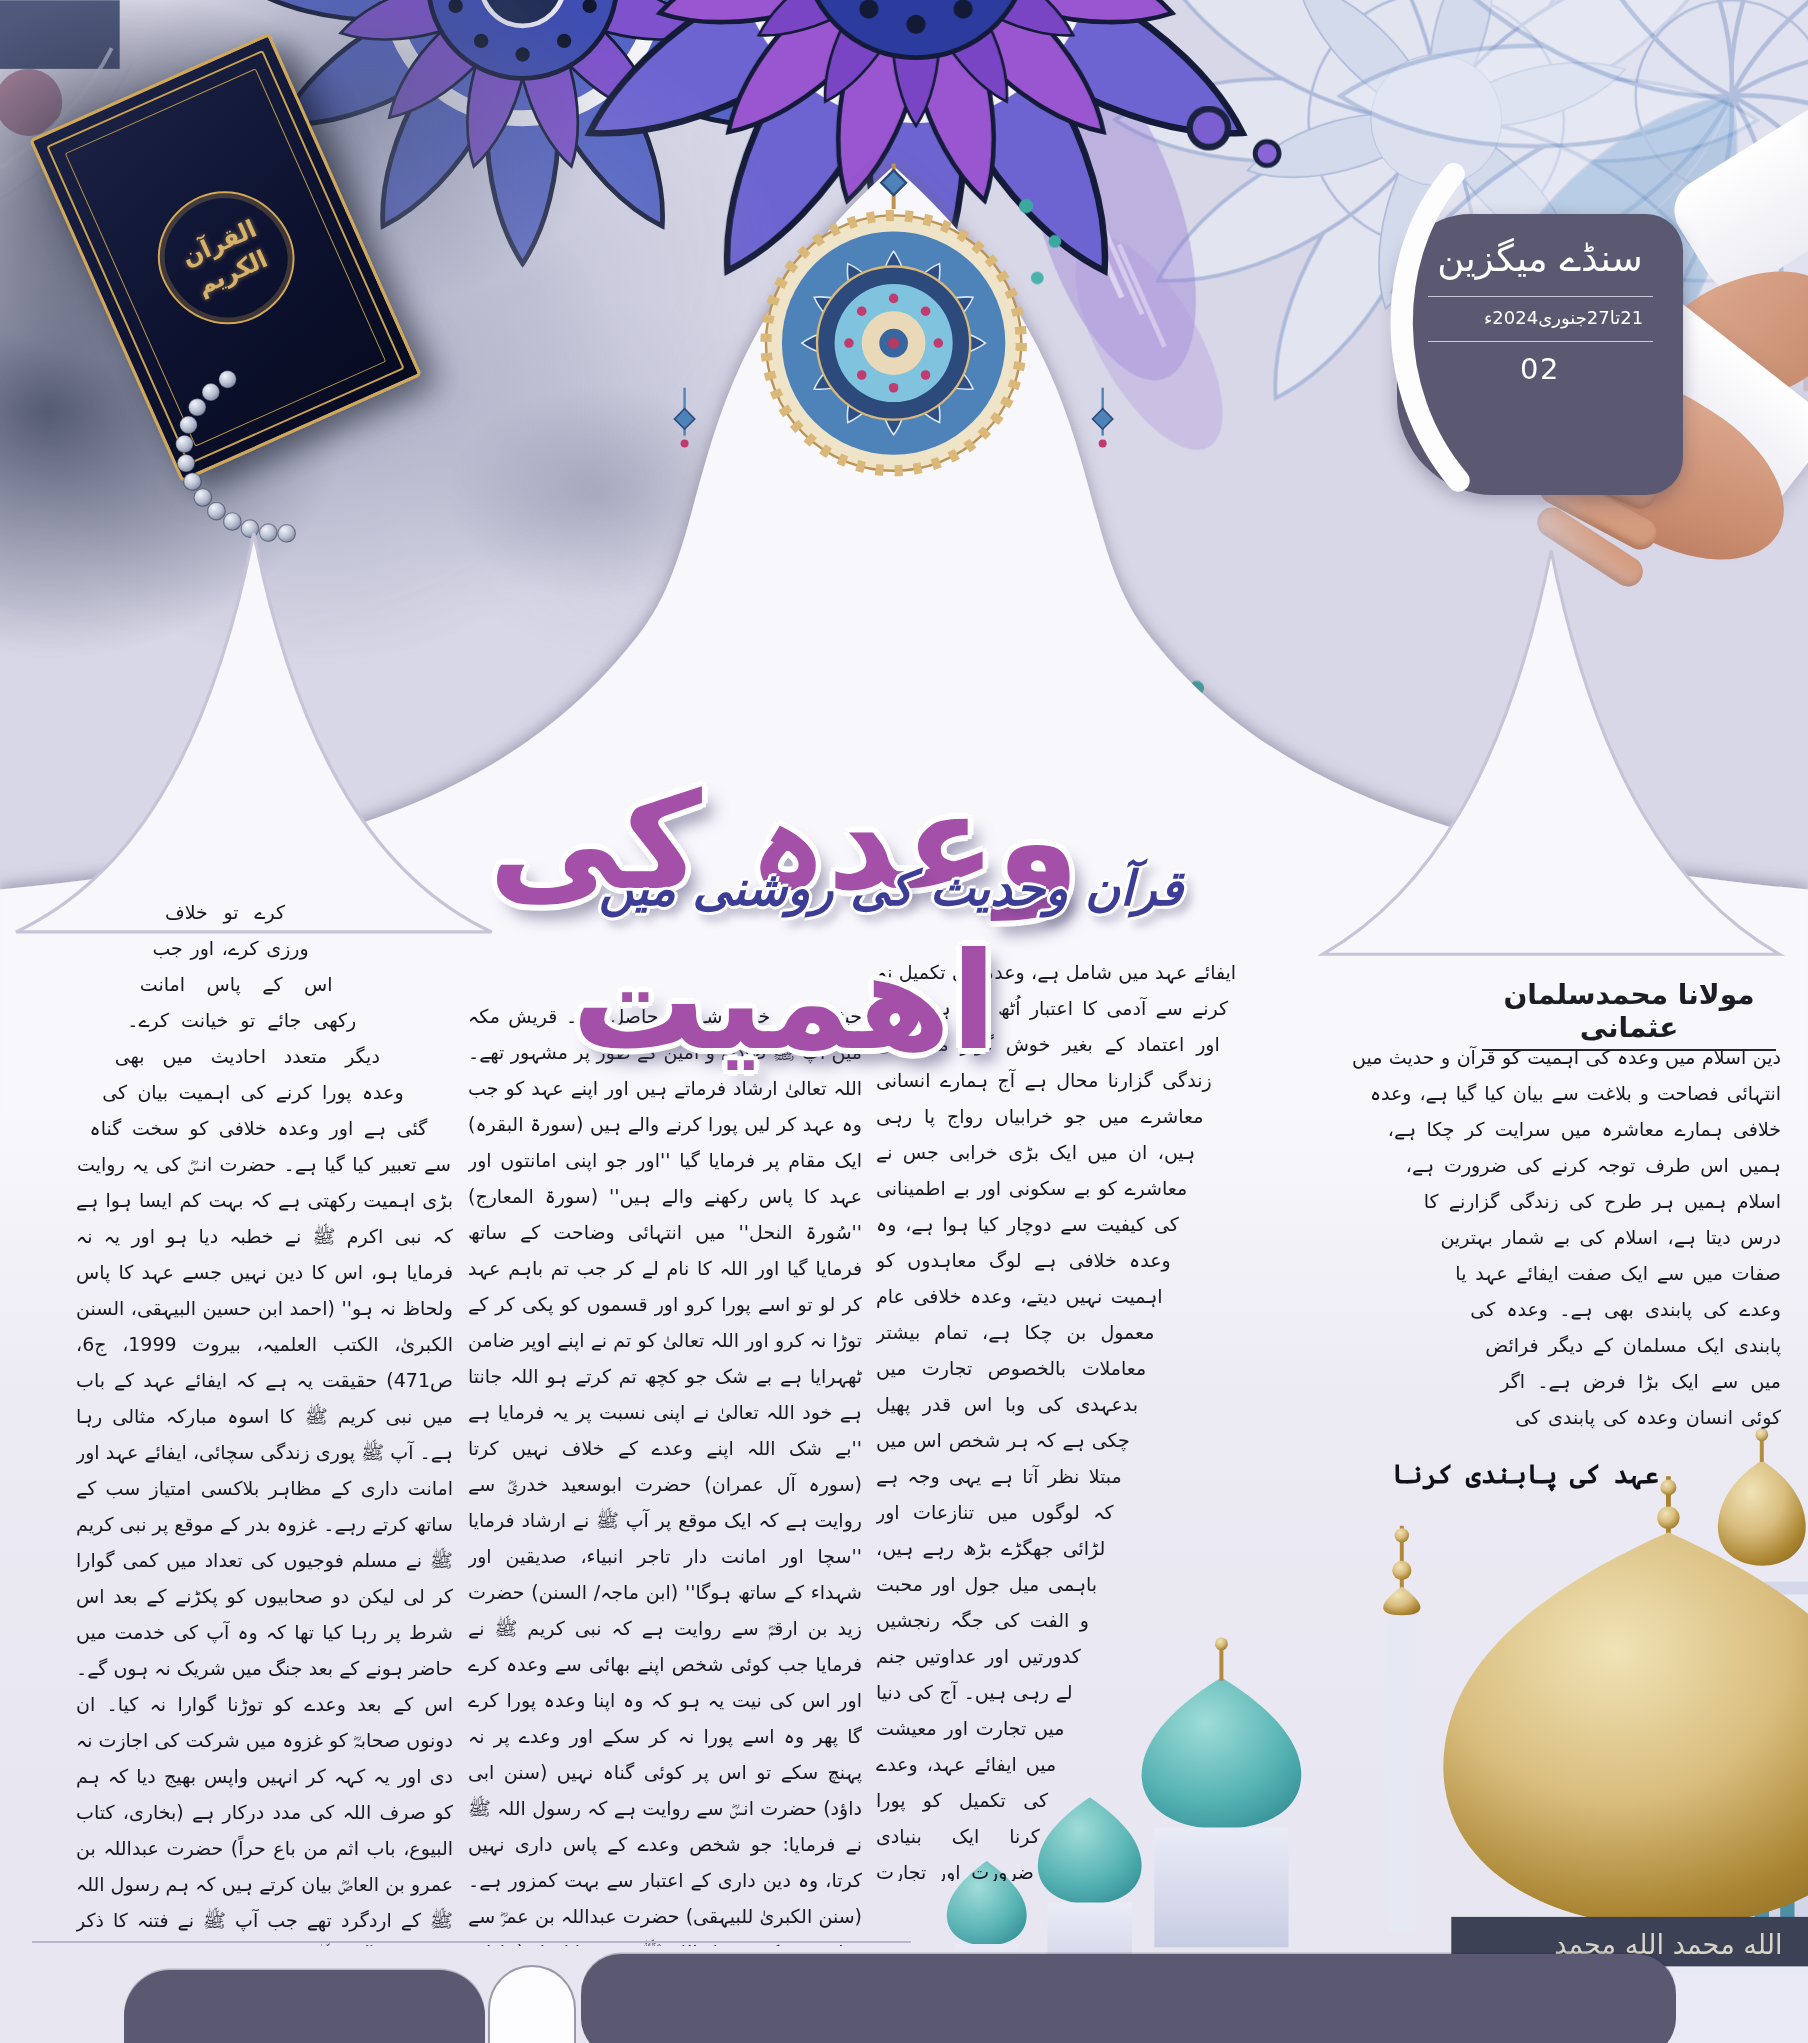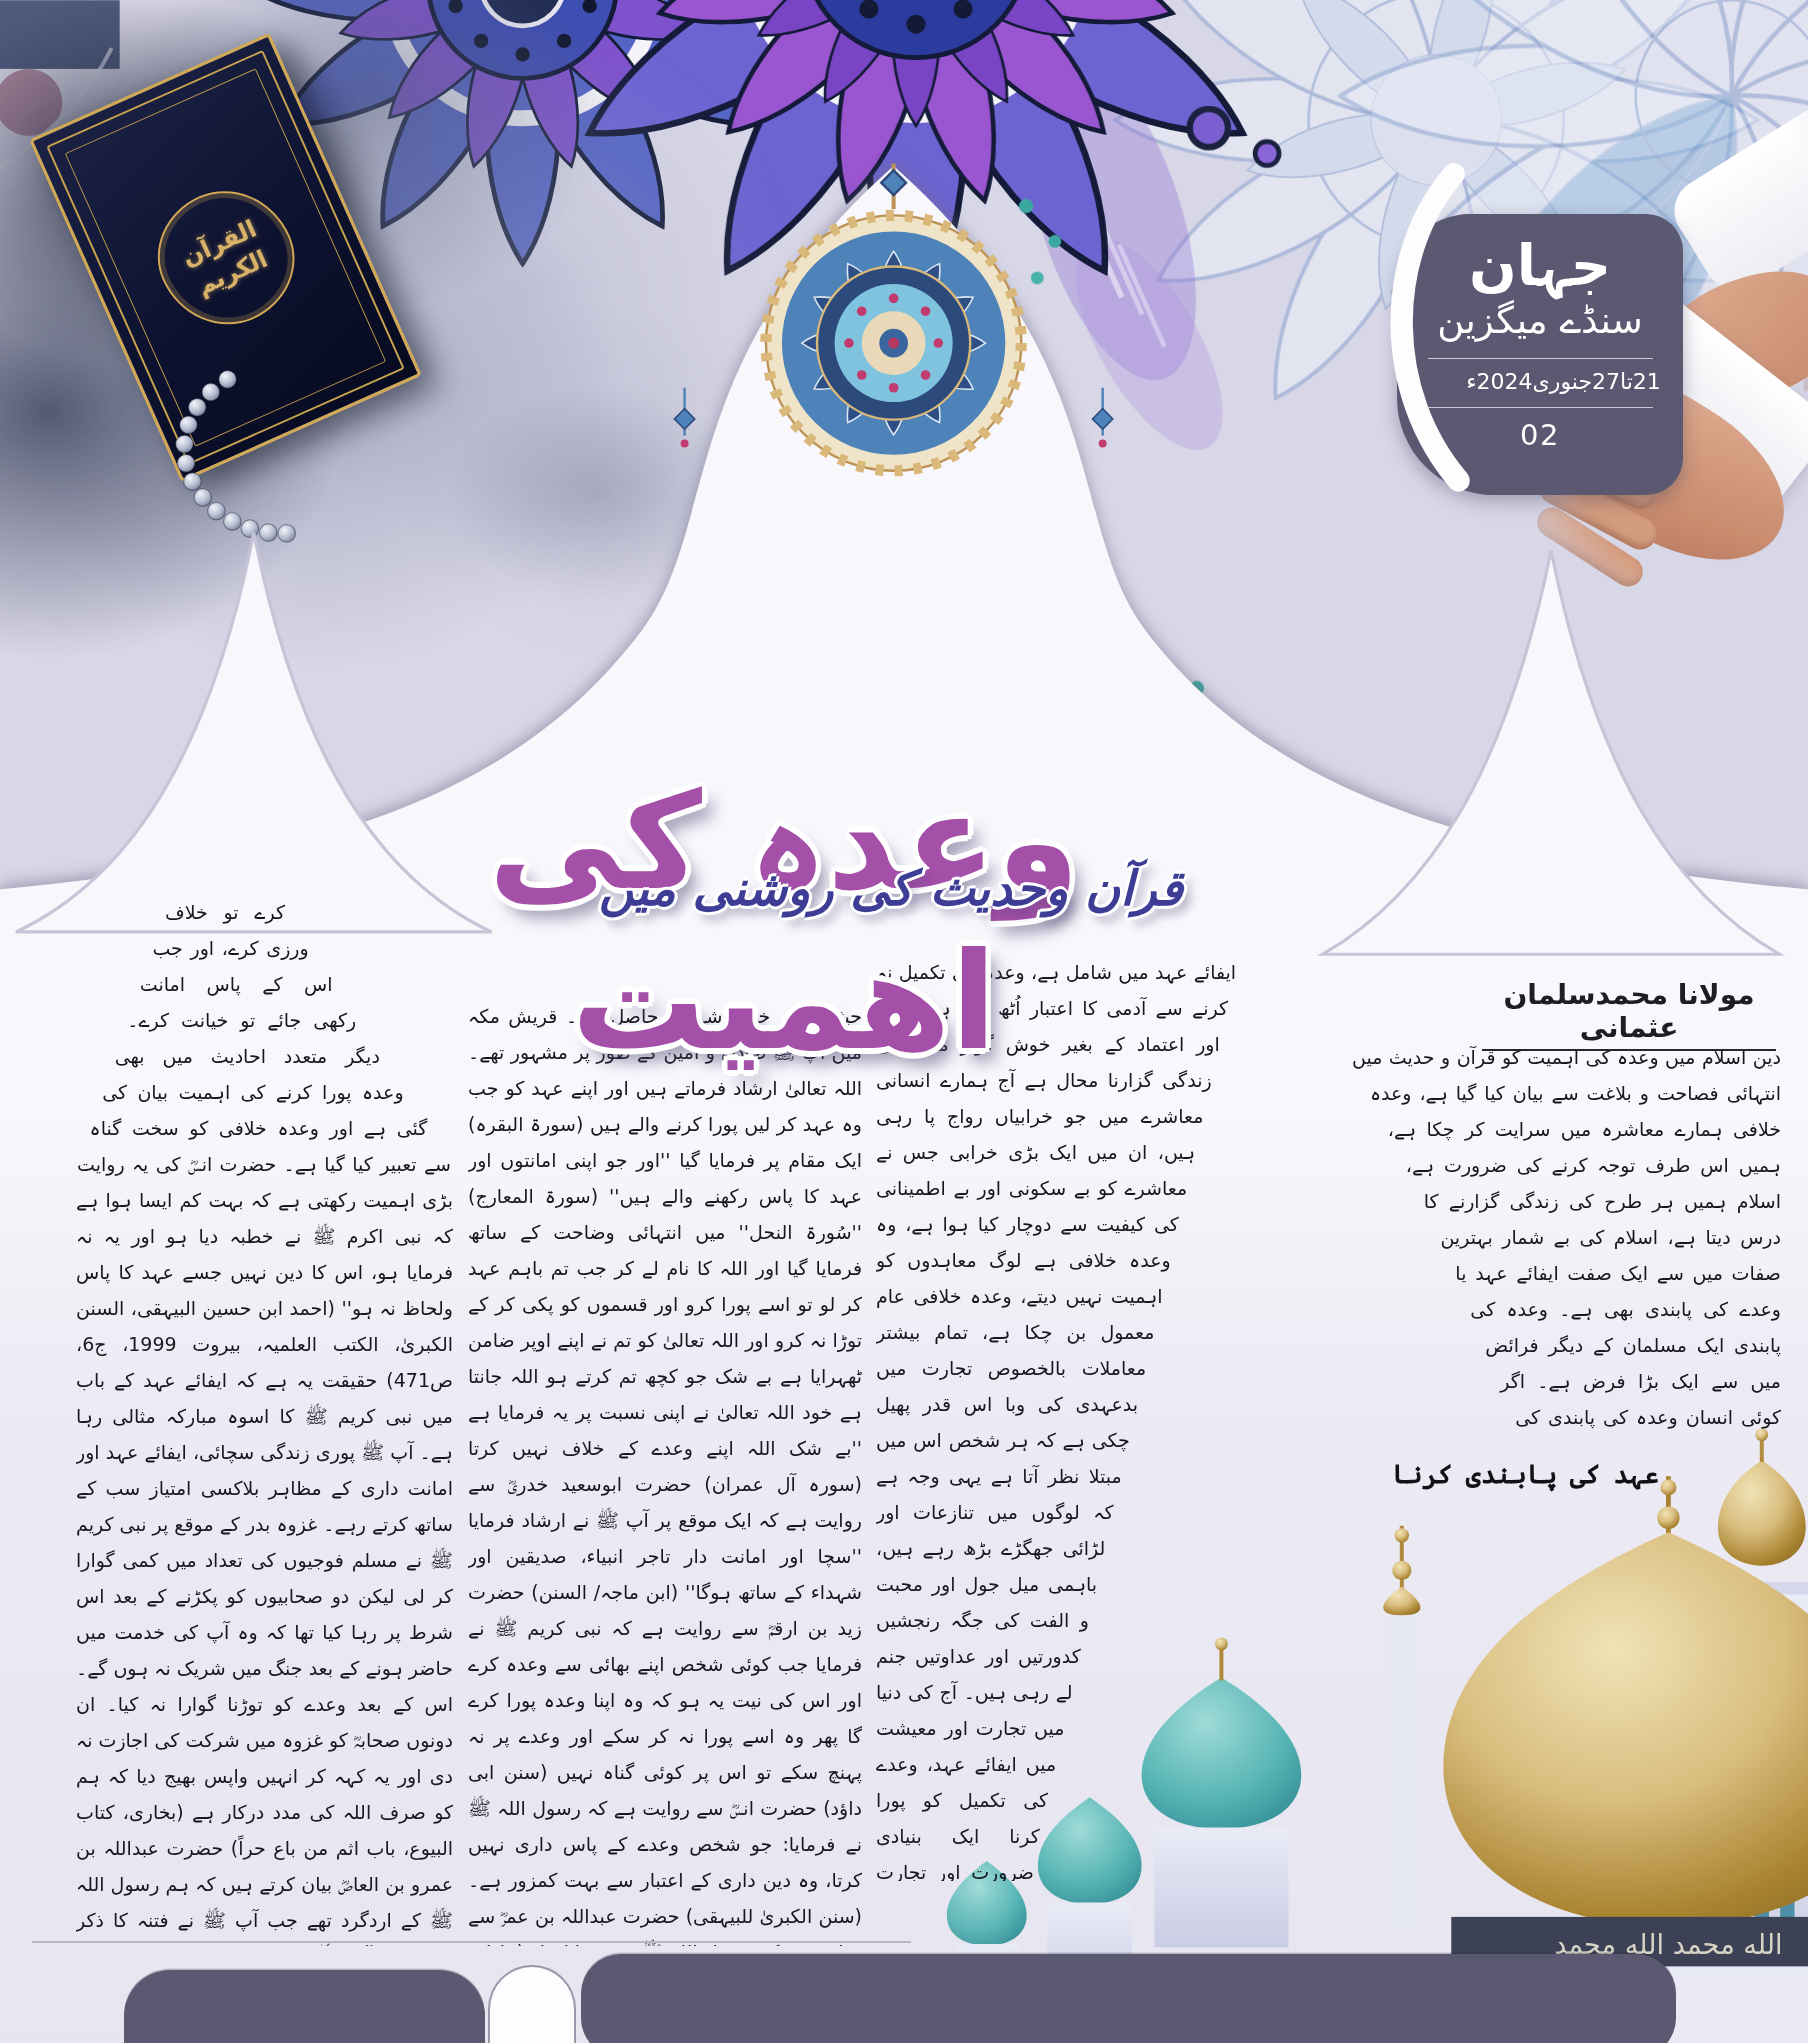--- a/index.html
+++ b/index.html
@@ -44,21 +44,21 @@
   .hand2{position:absolute;left:136px;top:223px;width:192px;height:120px;border-radius:55% 45% 50% 50%;
      transform:rotate(-18deg);background:linear-gradient(150deg,#dfab90,#c68a6d);}
   .finger{position:absolute;border-radius:17.6px;background:#d49c7f;box-shadow:inset 0 -4.8px 6.4px rgba(130,80,60,.45);}
   
   .masthead{position:absolute;left:1397px;top:214px;width:286px;height:281px;z-index:4;
      background:var(--masthead-bg,#5b5971);border-radius:73px 37px 37px 97px;
      color:#fff;text-align:center;padding-top:21px;box-shadow:0 6.4px 17.6px rgba(60,58,86,.35);}
   .mh1{font-size:56px;font-weight:bold;line-height:62px;}
   .mh2{font-size:37px;font-weight:normal;line-height:48px;}
   .mh-rule{width:225px;height:1.6px;background:#c9c7d8;margin:12.8px auto 9.6px auto;}
-  .mh-date{font-size:22px;padding-left:47px;}
+  .mh-date{font-size:18px;padding-left:47px;}
   .mh-page{font-size:29px;font-weight:normal;letter-spacing:1.6px;direction:ltr;}
   
   .title{position:absolute;left:305px;top:672px;width:958px;z-index:6;text-align:center;direction:rtl;
      font-size:134px;font-weight:bold;color:var(--title-color,#a44fa8);line-height:160px;
      text-shadow:-5.6px 0 #fff,5.6px 0 #fff,0 -5.6px #fff,0 5.6px #fff,-4px -4px #fff,4px -4px #fff,-4px 4px #fff,4px 4px #fff,
                  9.6px 12.8px 14.4px rgba(70,65,110,.5);}
   .subtitle{position:absolute;left:385px;top:860px;width:798px;z-index:6;direction:rtl;
      font-size:48px;font-weight:bold;color:var(--subtitle-color,#3d3d96);font-style:italic;
      text-shadow:-3.2px 0 #fff,3.2px 0 #fff,0 -3.2px #fff,0 3.2px #fff,-2.4px -2.4px #fff,2.4px 2.4px #fff,
                  6.4px 8px 9.6px rgba(70,65,110,.4);}
@@ -389,21 +389,20 @@
       </g>
       <g transform="translate(262,96)">
         <line x1="0" y1="-40" x2="0" y2="20" stroke="#4e83b9" stroke-width="3"></line>
         <rect x="-9" y="-10" width="18" height="18" transform="rotate(45 0 -1)" fill="#4e83b9" stroke="#2c4a7c" stroke-width="2"></rect>
         <circle cx="0" cy="30" r="5" fill="#c23b6e"></circle>
       </g>
     </g>
   </svg>
 
   <div class="masthead">
-    <div class="mh1">جہان</div>
     <div class="mh2">سنڈے میگزین</div>
     <div class="mh-rule"></div>
     <div class="mh-date">21تا27جنوری2024ء</div>
     <div class="mh-rule"></div>
     <div class="mh-page">02</div>
   </div>
 
   <svg class="lay" style="z-index:5;" width="1808" height="559" viewBox="0 0 2266 700">
     <path d="M1822,218 C1734,320 1734,492 1828,602" stroke="#fdfdfe" stroke-width="28" fill="none" stroke-linecap="round"></path>
   </svg>

